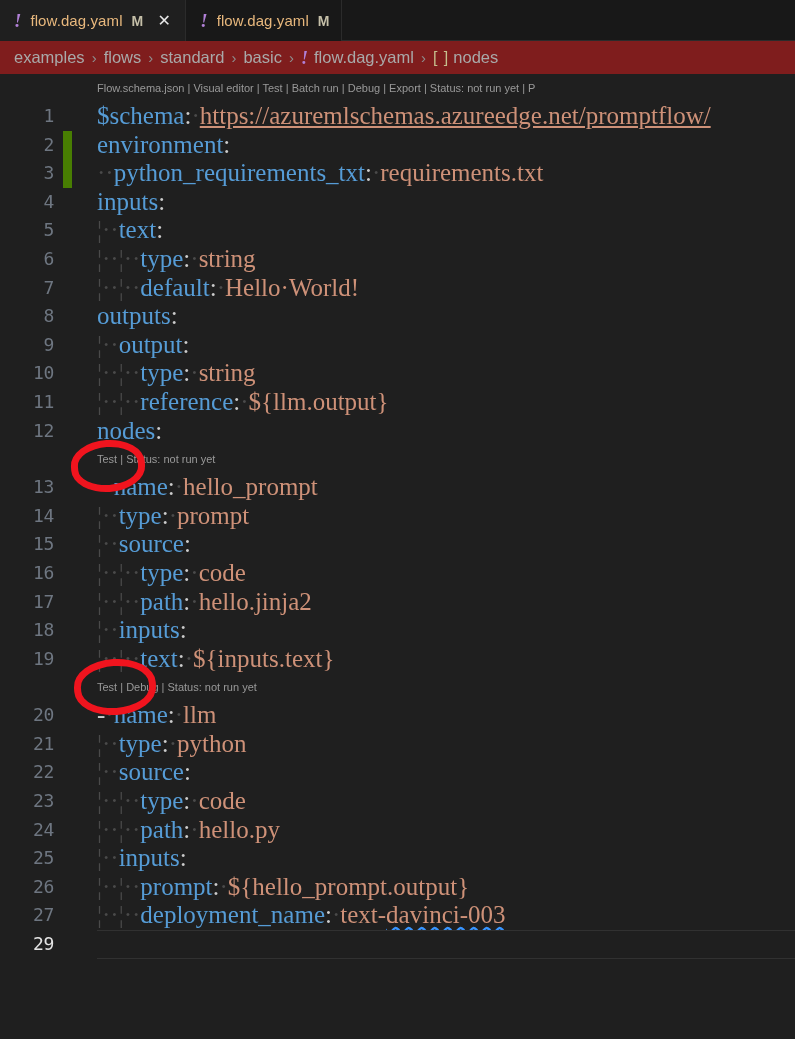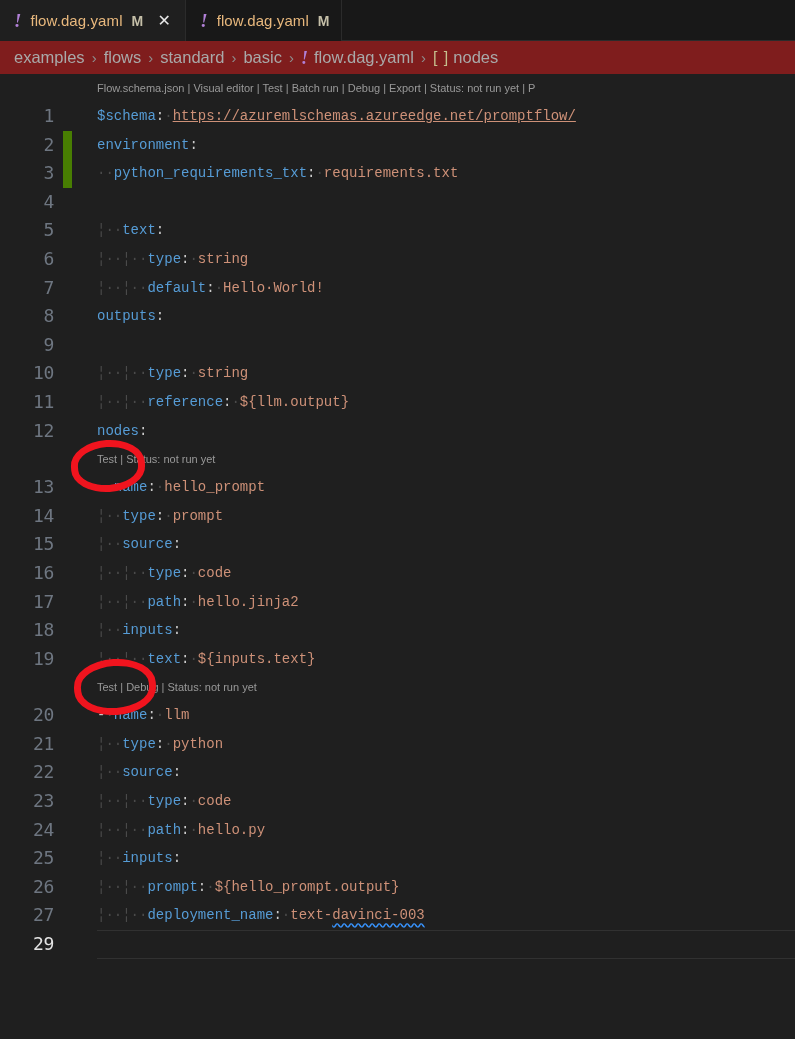--- a/index.html
+++ b/index.html
@@ -67,22 +67,22 @@
   .gutmark { width:9px; flex:0 0 9px; height:28.6px; }
   .gutmark.green { background:#487e02; }
   .gutmark.stripe {
     background:repeating-linear-gradient(-45deg,
       #1f7fd4 0 2px, #1f1f1f 2px 4px);
   }
 
   .pad { width:25px; flex:0 0 25px; }
 
   .code {
-    flex:1; font-family:Liberation Mono, monospace;
-    font-size:14px; line-height:28.6px; white-space:pre;
+    flex:1; font-family:Liberation Serif, serif;
+    font-size:25px; line-height:28.6px; white-space:pre;
     color:#cccccc; position:relative; overflow:hidden;
   }
 
   
   .k   { color:#569cd6; }              
   .p   { color:#cccccc; }              
   .s   { color:#ce9178; }              
   .n   { color:#b5cea8; }              
   .dash{ color:#cccccc; }
   .link{ color:#ce9178; text-decoration:underline; text-decoration-color:#ce9178; }
@@ -182,20 +182,21 @@
         <div class="row">
           <span class="lnum">3</span>
           <span class="gutmark green"></span>
           <span class="pad"></span>
           <span class="code"><span class="ws">··</span><span class="k">python_requirements_txt</span><span class="p">:</span><span class="ws">·</span><span class="s">requirements.txt</span></span>
         </div>
         <div class="row">
           <span class="lnum">4</span>
           <span class="gutmark"></span>
           <span class="pad"></span>
+          <span class="code"><span class="k">inputs</span><span class="p">:</span></span>
         </div>
         <div class="row">
           <span class="lnum">5</span>
           <span class="gutmark"></span>
           <span class="pad"></span>
           <span class="code"><span class="ig">¦··</span><span class="k">text</span><span class="p">:</span></span>
         </div>
         <div class="row">
           <span class="lnum">6</span>
           <span class="gutmark"></span>
@@ -211,20 +212,21 @@
         <div class="row">
           <span class="lnum">8</span>
           <span class="gutmark"></span>
           <span class="pad"></span>
           <span class="code"><span class="k">outputs</span><span class="p">:</span></span>
         </div>
         <div class="row">
           <span class="lnum">9</span>
           <span class="gutmark"></span>
           <span class="pad"></span>
+          <span class="code"><span class="ig">¦··</span><span class="k">output</span><span class="p">:</span></span>
         </div>
         <div class="row">
           <span class="lnum">10</span>
           <span class="gutmark"></span>
           <span class="pad"></span>
           <span class="code"><span class="ig">¦··¦··</span><span class="k">type</span><span class="p">:</span><span class="ws">·</span><span class="s">string</span></span>
         </div>
         <div class="row">
           <span class="lnum">11</span>
           <span class="gutmark"></span>

